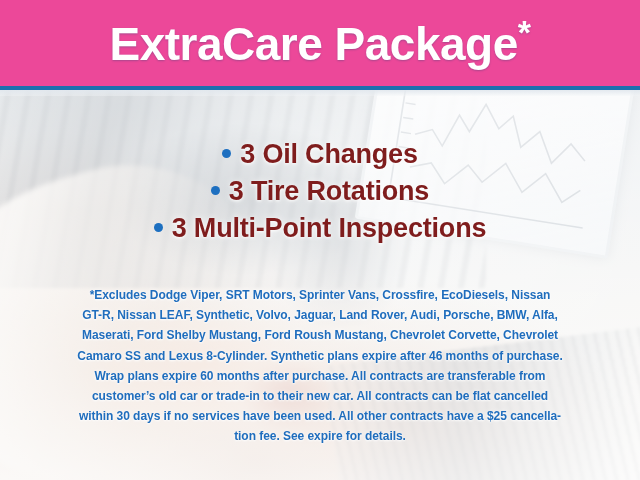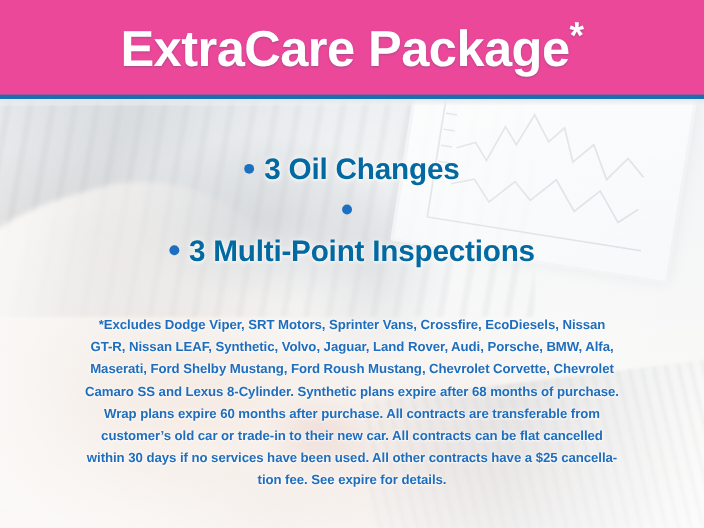--- a/index.html
+++ b/index.html
@@ -205,21 +205,21 @@
     width: 640px;
     z-index: 4;
     list-style: none;
     margin: 0;
     padding: 0;
     text-align: center;
   }
   .bullet-item {
     font-size: 27px;
     font-weight: bold;
-    color: #0369a1;
+    color: #7f1d1d;
     line-height: 37px;
     letter-spacing: -0.2px;
     white-space: nowrap;
     text-shadow: 0 1px 3px rgba(255,255,255,0.9), 0 0 7px rgba(255,255,255,0.75);
   }
   .bullet-dot {
     display: inline-block;
     width: 9px;
     height: 9px;
     border-radius: 50%;
@@ -281,28 +281,28 @@
   </div>
 
   <div class="header-banner">
     <h1 class="promo-title"><span>ExtraCare Package</span><span class="star">*</span></h1>
   </div>
   <div class="header-underline"></div>
   <div class="header-sheen"></div>
 
   <ul class="bullet-list">
     <li class="bullet-item"><span class="bullet-dot"></span><span>3 Oil Changes</span></li>
-    <li class="bullet-item"><span class="bullet-dot"></span></li>
+    <li class="bullet-item"><span class="bullet-dot"></span><span>3 Tire Rotations</span></li>
     <li class="bullet-item"><span class="bullet-dot"></span><span>3 Multi-Point Inspections</span></li>
   </ul>
 
   <div class="fine-print">
     <span class="fine-line">*Excludes Dodge Viper, SRT Motors, Sprinter Vans, Crossfire, EcoDiesels, Nissan</span>
     <span class="fine-line">GT-R, Nissan LEAF, Synthetic, Volvo, Jaguar, Land Rover, Audi, Porsche, BMW, Alfa,</span>
     <span class="fine-line">Maserati, Ford Shelby Mustang, Ford Roush Mustang, Chevrolet Corvette, Chevrolet</span>
-    <span class="fine-line">Camaro SS and Lexus 8-Cylinder. Synthetic plans expire after 68 months of purchase.</span>
+    <span class="fine-line">Camaro SS and Lexus 8-Cylinder. Synthetic plans expire after 46 months of purchase.</span>
     <span class="fine-line">Wrap plans expire 60 months after purchase. All contracts are transferable from</span>
     <span class="fine-line">customer’s old car or trade-in to their new car. All contracts can be flat cancelled</span>
     <span class="fine-line">within 30 days if no services have been used. All other contracts have a $25 cancella-</span>
     <span class="fine-line">tion fee. See expire for details.</span>
   </div>
 
 </div>
 
 </body></html>

